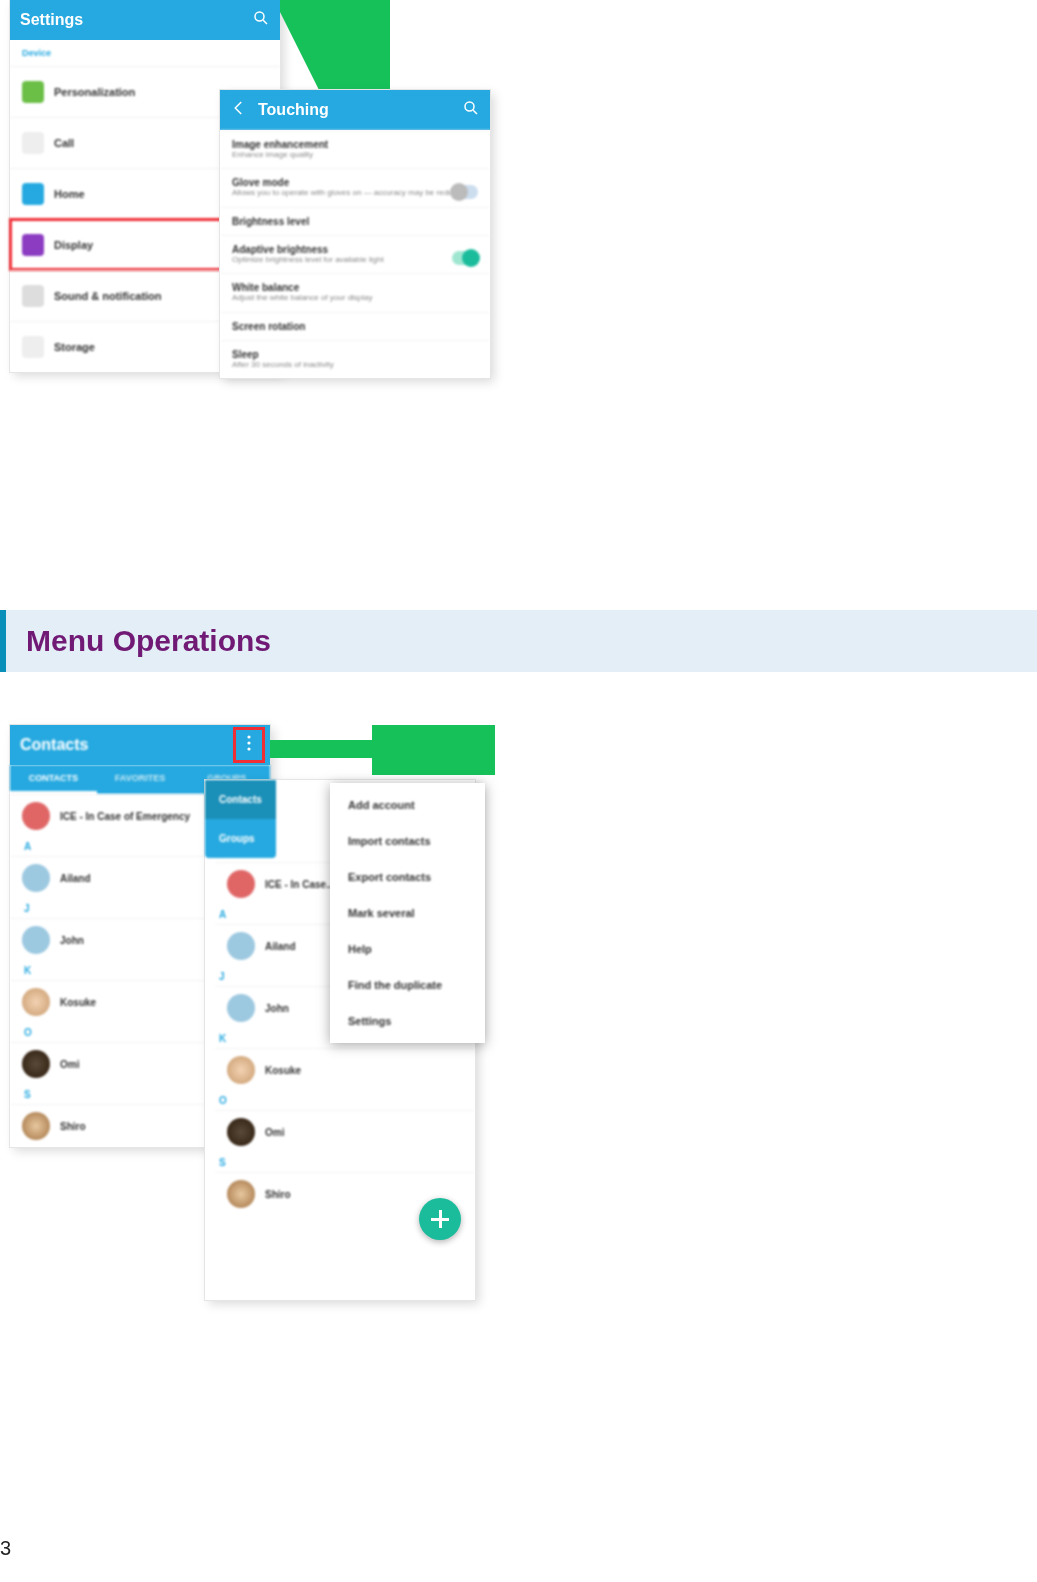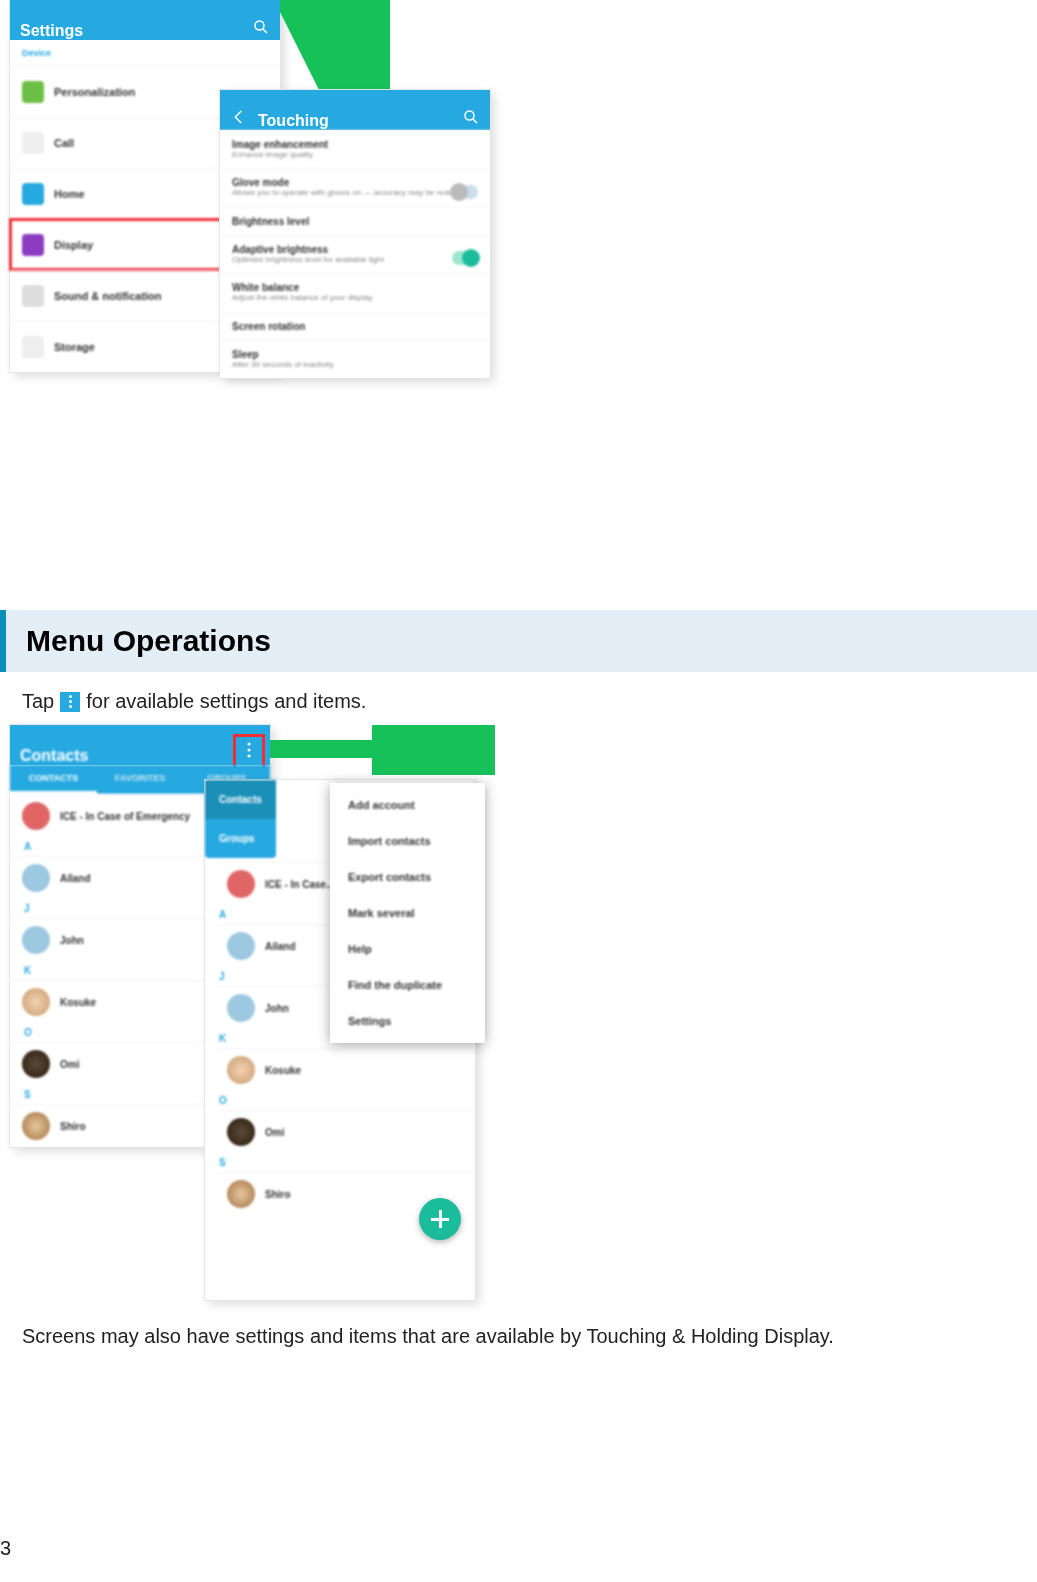--- a/index.html
+++ b/index.html
@@ -1,38 +1,38 @@
 <!DOCTYPE html>
 <html><head>
 <meta charset="utf-8">
 <style>
   html,body{margin:0;padding:0;background:#fff;font-family:Arial,Helvetica,sans-serif;color:#222;}
   .page{width:1037px;height:1582px;position:relative;}
   
   .fig1{position:absolute;left:10px;top:0;width:480px;height:570px;}
   .phone{position:absolute;background:#fff;box-shadow:0 0 0 1px #e5e5e5,4px 4px 10px rgba(0,0,0,.15);}
-  .phone .bar{height:40px;background:#26a9e0;display:flex;align-items:flex-end;padding:0 10px;color:#fff;font-weight:bold;filter:blur(.6px);}
+  .phone .bar{height:40px;background:#26a9e0;display:flex;align-items:center;padding:0 10px;color:#fff;font-weight:bold;filter:blur(.6px);}
   .phone .bar .spacer{flex:1;}
   .phone .bar svg{width:18px;height:18px;}
   .phone .section{padding:8px 12px;font-size:9px;color:#26a9e0;font-weight:bold;filter:blur(1.2px);}
   .phone .row{display:flex;align-items:center;height:50px;padding:0 12px;gap:10px;border-top:1px solid #f2f2f2;filter:blur(1.2px);}
   .phone .row .ico{width:22px;height:22px;border-radius:4px;}
   .phone .row .lbl{font-size:11px;color:#333;font-weight:bold;}
   .phone .row.hi{outline:3px solid #ef2e36;outline-offset:-2px;}
   .disp .item{padding:8px 12px;border-top:1px solid #f4f4f4;filter:blur(1.2px);}
   .disp .item .t{font-size:10px;font-weight:bold;color:#333;}
   .disp .item .s{font-size:8px;color:#888;line-height:1.3;}
   .disp .item .toggle{float:right;width:26px;height:14px;border-radius:7px;background:#cde;position:relative;top:-14px;}
   .disp .item .toggle.on{background:#9fe6d1;}
   .disp .item .toggle.on::after{content:"";position:absolute;right:-2px;top:-2px;width:18px;height:18px;border-radius:50%;background:#1abc9c;}
   .disp .item .toggle.off::after{content:"";position:absolute;left:-2px;top:-2px;width:18px;height:18px;border-radius:50%;background:#bbb;}
   .arrow{position:absolute;}
   .arrow svg{display:block;}
   
-  .heading{position:absolute;left:0;top:610px;right:0;background:#e3eef6;border-left:6px solid #0a8fb8;padding:14px 20px;font-size:30px;font-weight:bold;color:#000000;}
+  .heading{position:absolute;left:0;top:610px;right:0;background:#e3eef6;border-left:6px solid #0a8fb8;padding:14px 20px;font-size:30px;font-weight:bold;color:#701a75;}
   
   .para{position:absolute;left:22px;top:690px;font-size:20px;display:flex;align-items:center;gap:6px;}
   .vdots{display:inline-flex;width:20px;height:20px;background:#26a9e0;align-items:center;justify-content:center;}
   .vdots span{width:3px;height:3px;background:#fff;border-radius:50%;box-shadow:0 -5px 0 #fff,0 5px 0 #fff;}
   .para2{position:absolute;left:22px;top:1325px;font-size:20px;}
   .pagenum{position:absolute;left:0;bottom:22px;font-size:20px;}
   
   .fig2{position:absolute;left:10px;top:725px;width:480px;height:580px;}
   .contacts .bar{background:#26a9e0;}
   .contacts .tabs{display:flex;background:#26a9e0;color:#c5e7f3;font-size:9px;font-weight:bold;filter:blur(1.2px);}
@@ -151,27 +151,20 @@
         </div>
     <div class="item">
           <div class="t">Sleep</div>
           <div class="s">After 30 seconds of inactivity</div>
         </div>
   </div>
 </div>
 
 <div class="heading">Menu Operations</div>
 
-<div class="para">
-  <span>Tap</span>
-  <span class="vdots">
-        <span></span>
-      </span>
-  <span>for available settings and items.</span>
-</div>
 
 <div class="fig2">
 
   <div class="phone contacts" style="left:0;top:0;width:260px;">
     <div class="bar">
       <span class="blurtxt">Contacts</span>
       <span class="spacer"></span>
       <span style="outline:3px solid #ef2e36;outline-offset:2px;padding:2px;">
         <svg width="14" height="18" viewBox="0 0 14 18">
               <circle cx="7" cy="3" r="1.6" fill="#fff"></circle>
@@ -271,17 +264,16 @@
     <div class="mi">Add account</div>
     <div class="mi">Import contacts</div>
     <div class="mi">Export contacts</div>
     <div class="mi">Mark several</div>
     <div class="mi">Help</div>
     <div class="mi">Find the duplicate</div>
     <div class="mi">Settings</div>
   </div>
 </div>
 
-<div class="para2">Screens may also have settings and items that are available by Touching &amp; Holding Display.</div>
 
 <div class="pagenum">3</div>
 
 </div>
 
 </body></html>

